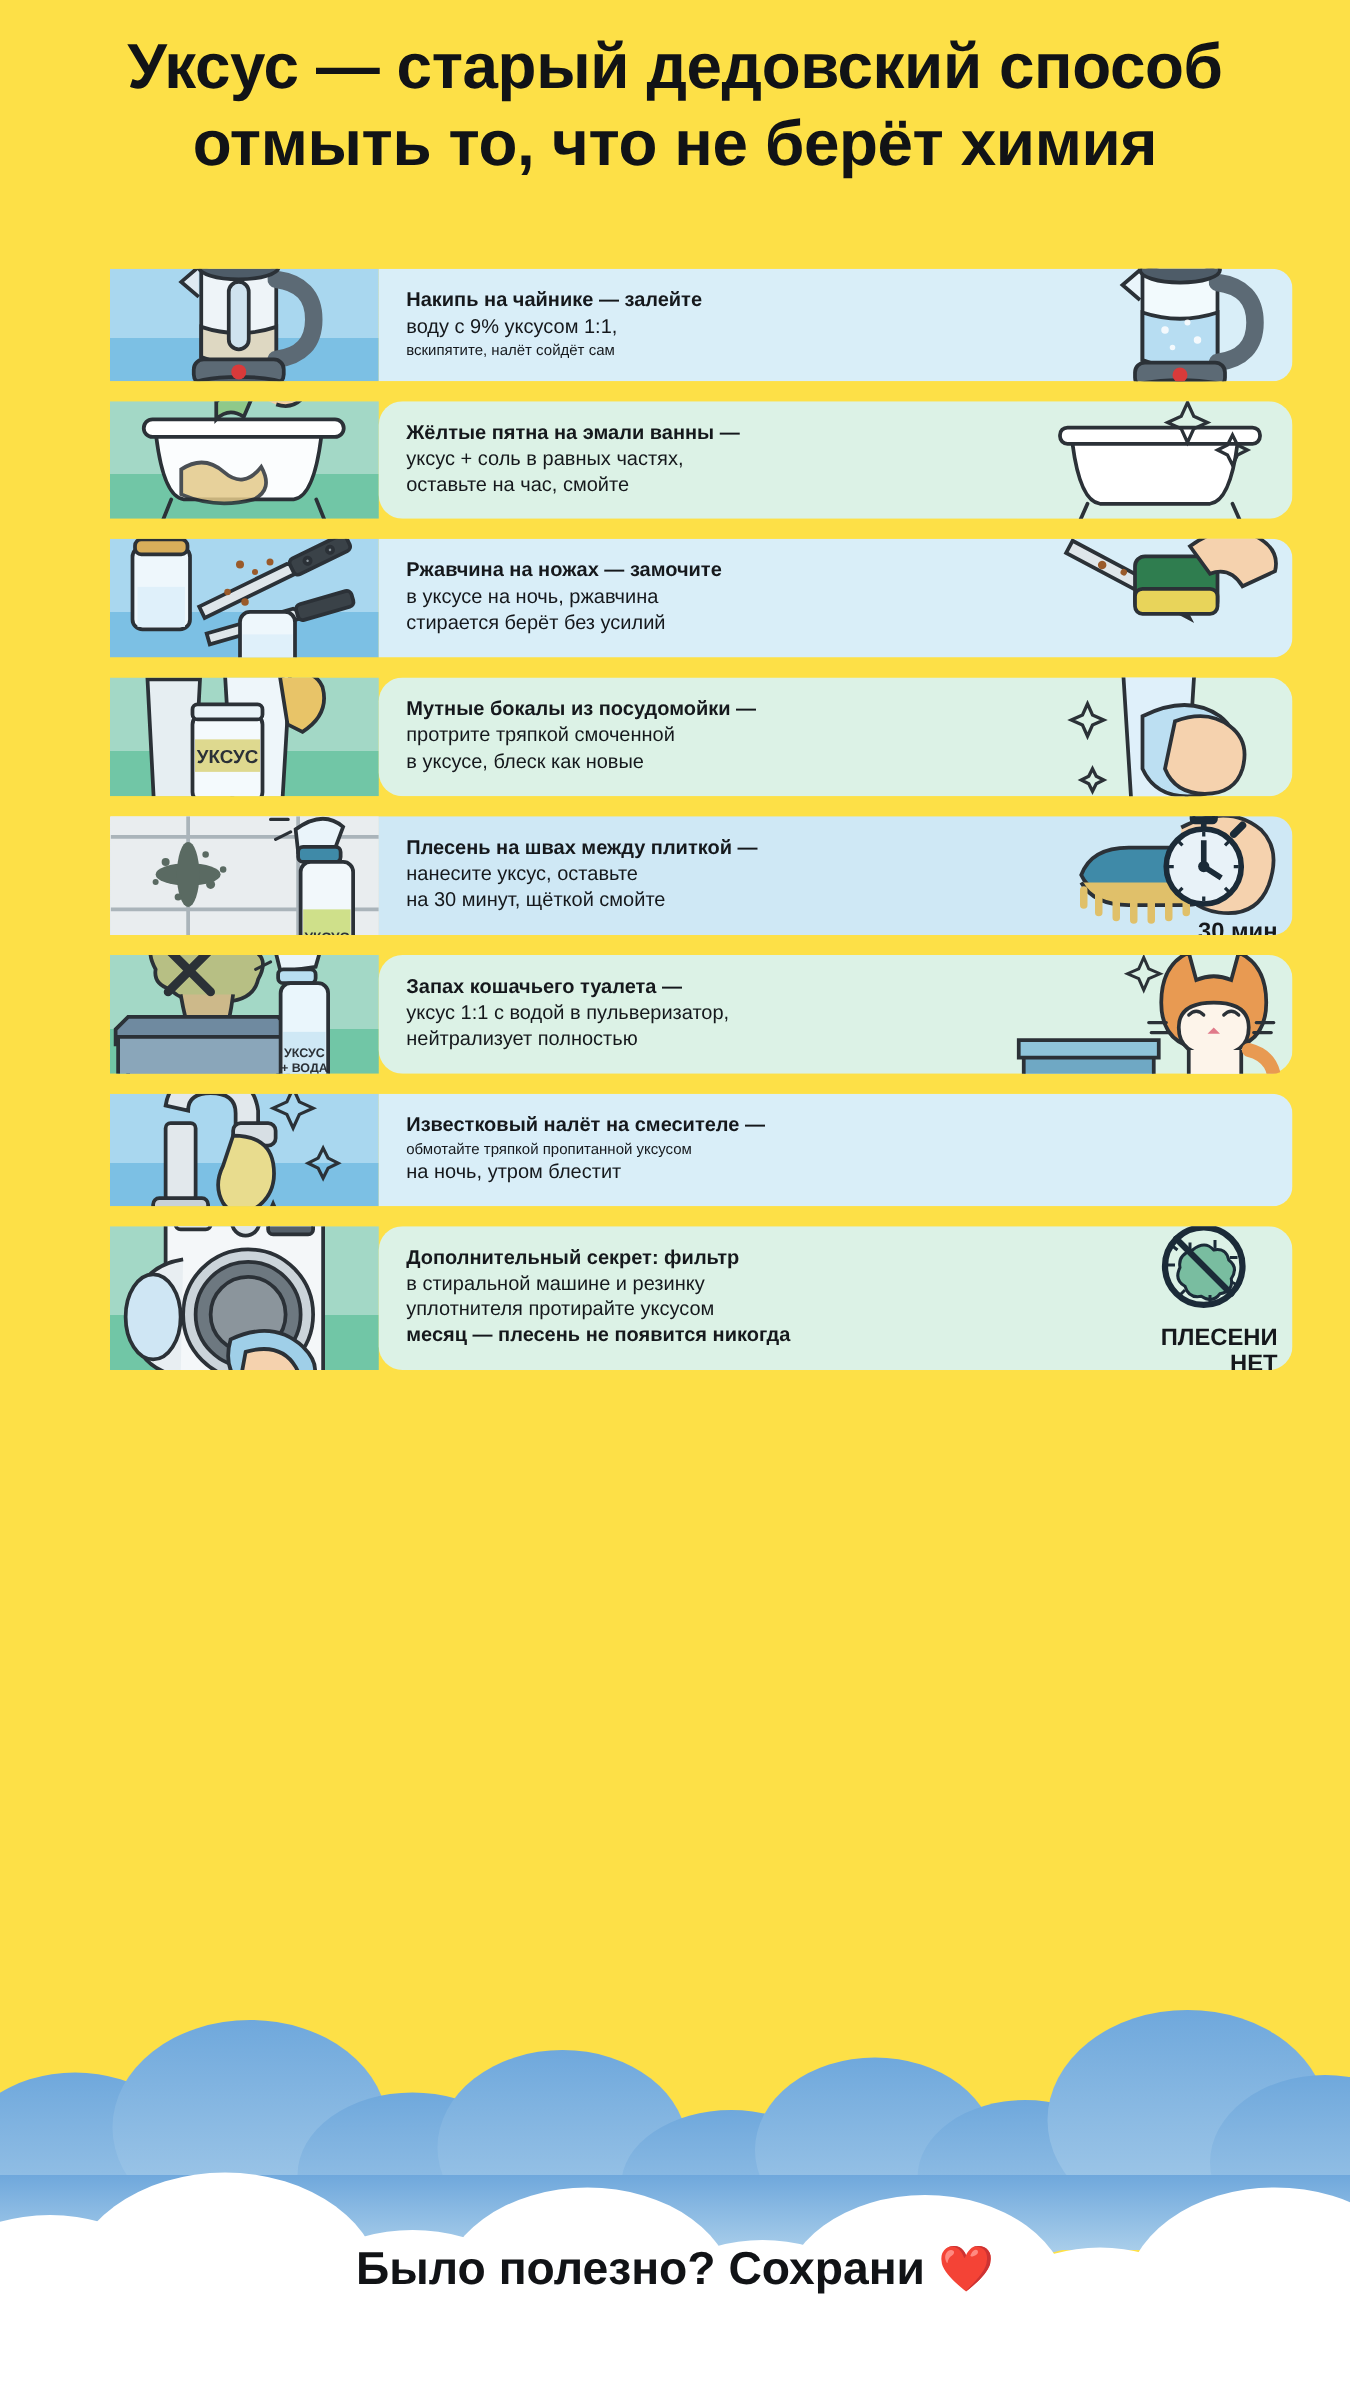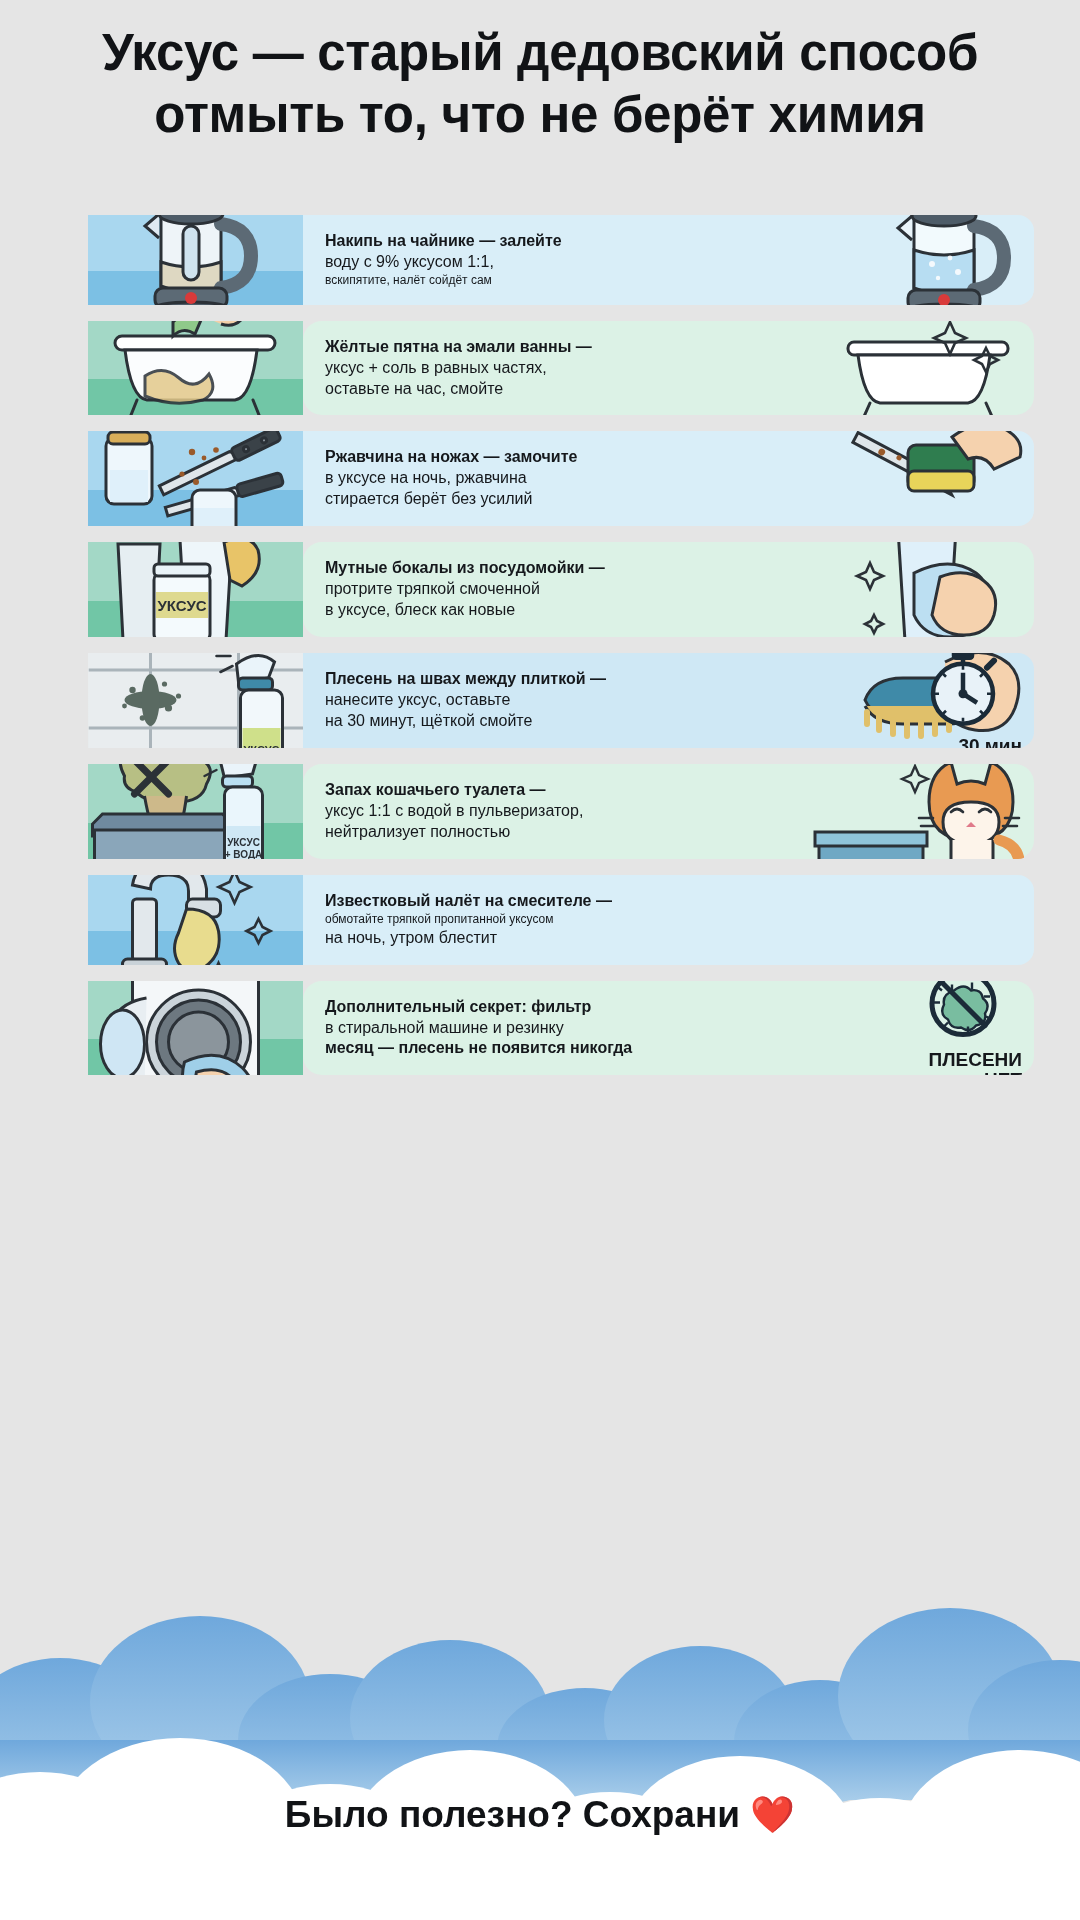--- a/index.html
+++ b/index.html
@@ -2,21 +2,21 @@
 <html><head>
 <meta charset="utf-8">
 <style>
   * { box-sizing: border-box; margin: 0; padding: 0; }
   html, body {
     width: 1080px; height: 1920px;
     background: #ffffff;
     font-family: "Liberation Sans", "DejaVu Sans", sans-serif;
     overflow: hidden;
   }
-  #page { position: relative; width: 1080px; height: 1920px; background:#e5e5e5; }
+  #page { position: relative; width: 1080px; height: 1920px; background:#fde047; }
 
   
   .title-wrap {
     position: absolute; left: 0; top: 22px; width: 1080px;
     text-align: center;
   }
   .title-line {
     font-size: 51px; font-weight: bold; color: #111316;
     letter-spacing: -0.3px; line-height: 1.22;
     white-space: nowrap;
@@ -401,20 +401,21 @@
                 <path d="M58 52 q-38 6 -40 46 q-2 40 38 48" fill="#e8eef2"></path>
                 <ellipse cx="34" cy="98" rx="22" ry="34" fill="#cfe6f4"></ellipse>
               </g>
               <path d="M96 116 q34-16 58 6 q18 18 2 34 q-18 16 -44 2 q-24-14 -16-42z" fill="#9fcfe8" stroke="#2b3137" stroke-width="3"></path>
               <path d="M108 126 q28-8 40 12 q10 18 -8 22 q-22 4 -36-12z" fill="#f5d2ae" stroke="#2b3137" stroke-width="3"></path>
             </svg></div>
         </div>
         <div class="body">
           <div class="line b" style="font-size: 16px;">Дополнительный секрет: фильтр</div>
           <div class="line n" style="font-size: 16px;">в стиральной машине и резинку</div>
+          <div class="line n" style="font-size: 16px;">уплотнителя протирайте уксусом</div>
           <div class="line b" style="font-size: 16px;">месяц — плесень не появится никогда</div>
           <div class="badge">
             <div><svg width="78" height="78" viewBox="0 0 78 78">
                 <g>
                   <circle cx="39" cy="39" r="31" fill="none" stroke="#1b2b38" stroke-width="5"></circle>
                   <g fill="#79bda0" stroke="#1b2b38" stroke-width="2.4">
                     <path d="M30 26 q10-8 17 0 q10-2 12 8 q8 6 2 15 q2 10 -9 12 q-6 8 -15 2 q-10 2 -13-8 q-9-5 -4-15 q-2-10 10-14z"></path>
                     <path d="M28 20 v6 M48 18 v7 M60 32 h6 M62 52 l6 3 M44 62 v7 M24 58 l-5 5 M16 38 h-6 M18 26 l-5-4"></path>
                   </g>
                   <path d="M17 17 L61 61" stroke="#1b2b38" stroke-width="5" stroke-linecap="round"></path>

